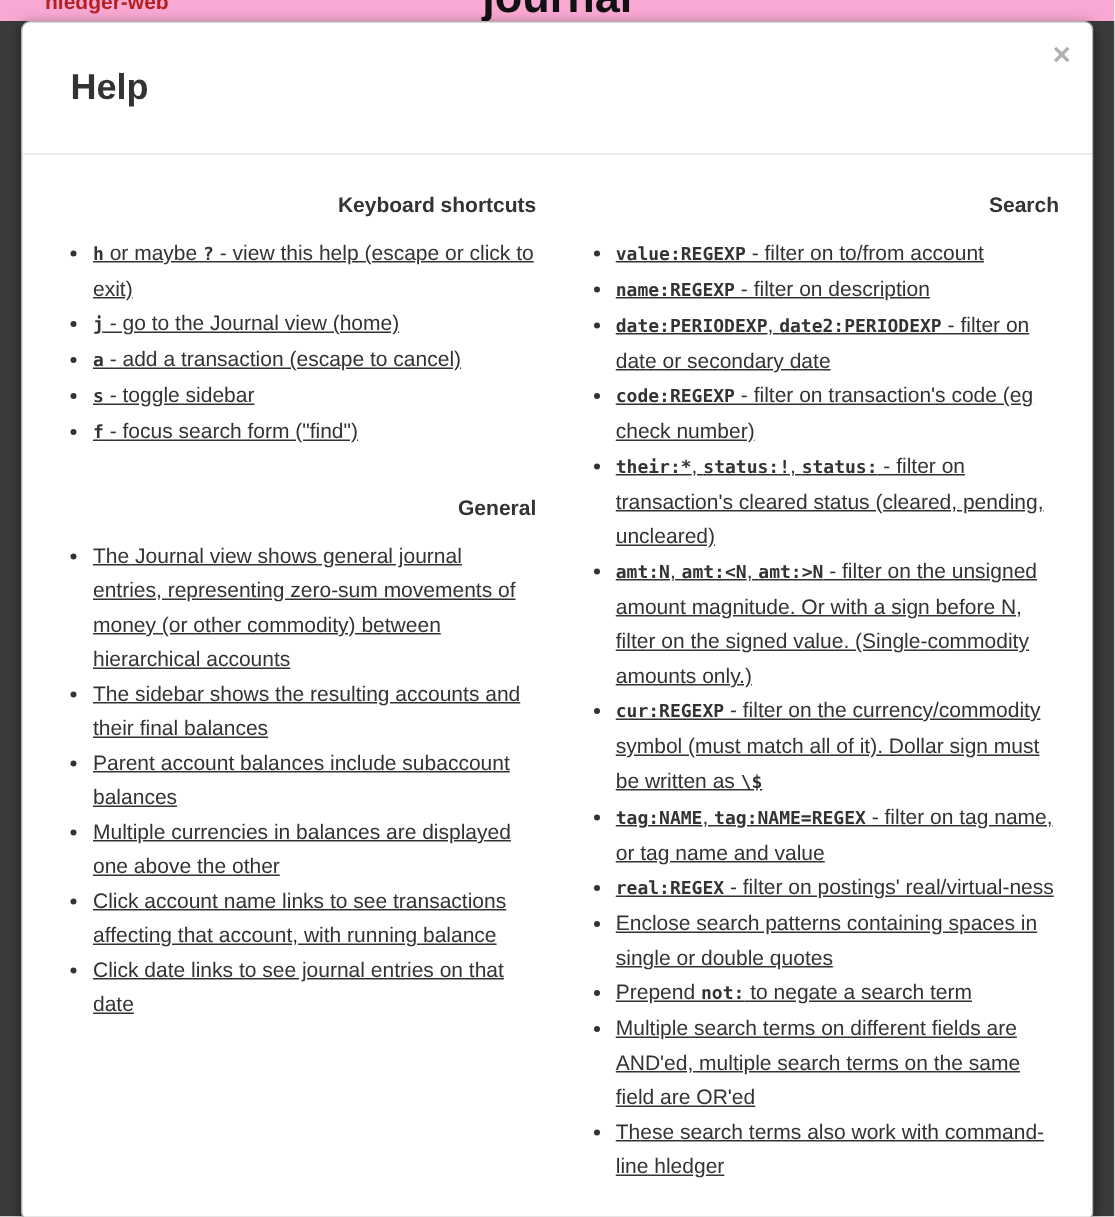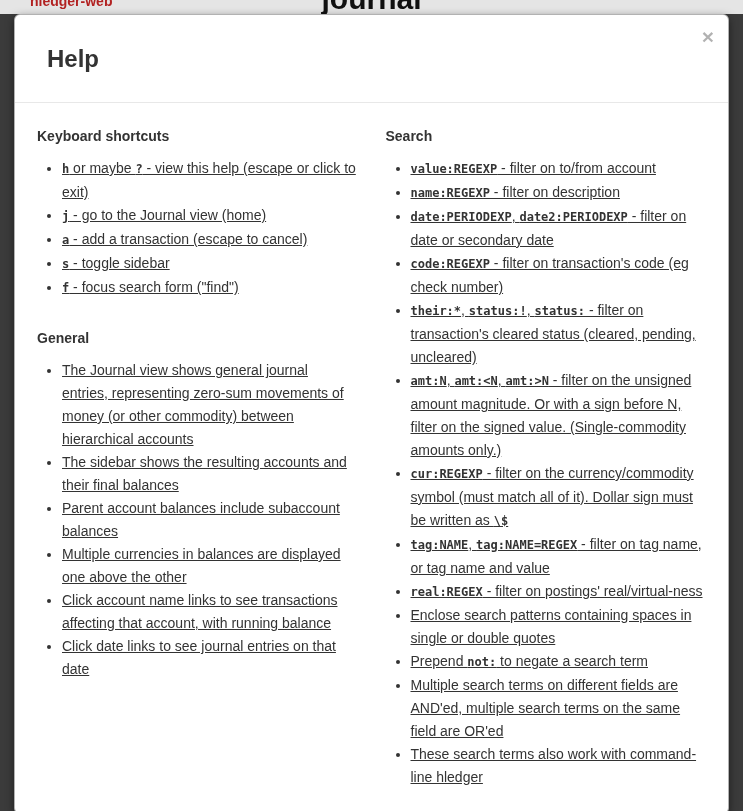--- a/index.html
+++ b/index.html
@@ -6,21 +6,21 @@
   html, body { margin: 0; padding: 0; width: 743px; height: 811px; overflow: hidden; }
   body {
     position: relative;
     background: #ffffff;
     font-family: "Liberation Sans", "DejaVu Sans", sans-serif;
     color: #333333;
   }
   
   .topstrip {
     position: absolute; top: 0; left: 0; width: 100%; height: 14px;
-    background: #e5e5e5; overflow: hidden; z-index: 5; text-align: center;
+    background: #f9a8d4; overflow: hidden; z-index: 5; text-align: center;
   }
   .brand {
     position: absolute; left: 30px; top: -6px;
     font-size: 14px; font-weight: bold; line-height: 14px;
     text-decoration: none; white-space: nowrap;
   }
   .page-heading {
     position: absolute; left: 50%; transform: translateX(-50%); top: -16px;
     margin: 0; font-size: 30px; line-height: 30px; font-weight: bold;
     white-space: nowrap;
@@ -41,21 +41,21 @@
   }
   .modal-title { margin: 17px; font-size: 24px; line-height: 30px; font-weight: bold; color: #333; }
   .close-button {
     position: absolute; top: 10px; right: 12px;
     background: none; border: 0; padding: 2px; margin: 0;
     font-family: inherit; font-size: 21px; line-height: 20px; font-weight: bold;
     color: #000; opacity: 0.3; cursor: pointer;
   }
   .modal-body { display: flex; padding: 16px 8px 24px; }
   .col { flex: 1 1 50%; padding: 0 14px; min-width: 0; }
-  .section-heading { margin: 8px 0 12px; font-size: 14px; line-height: 18px; font-weight: bold; color: #333; }
+  .section-heading { margin: 8px 0 12px; font-size: 14px; line-height: 18px; font-weight: bold; color: #333; text-align: right; }
   ul.help-list {
     margin: 0; padding: 0 0 0 25px;
     font-size: 14px; line-height: 23px; color: #333;
     list-style: disc outside;
     text-decoration: underline;
   }
   ul.help-list + .section-heading { margin-top: 29px; }
   code {
     font-family: "DejaVu Sans Mono", "Liberation Mono", monospace;
     font-weight: bold; font-size: 12px; color: #333;

